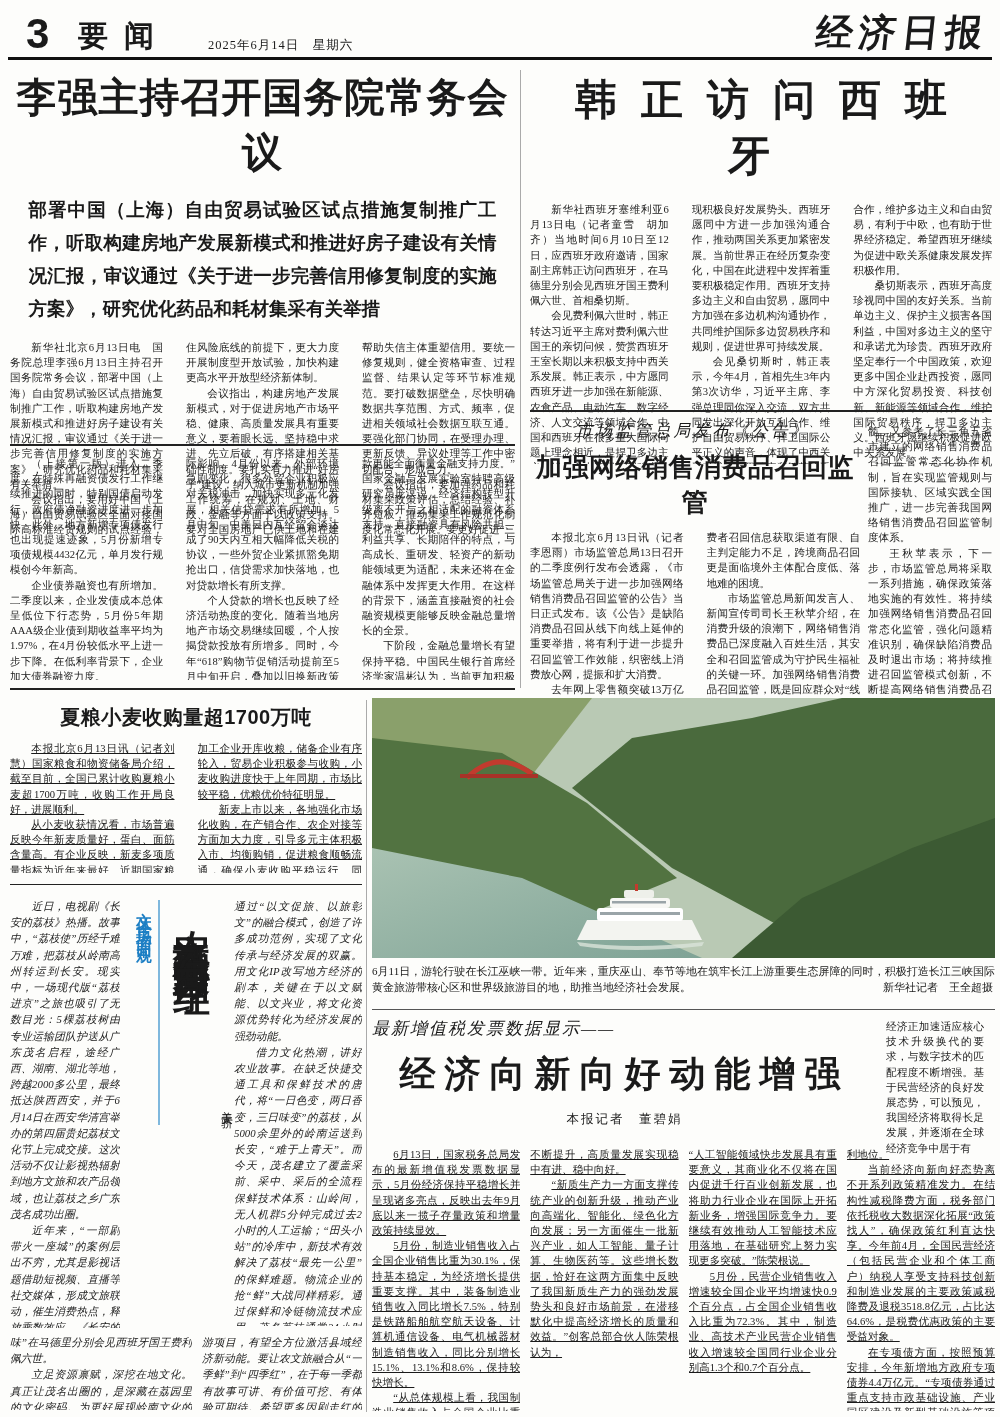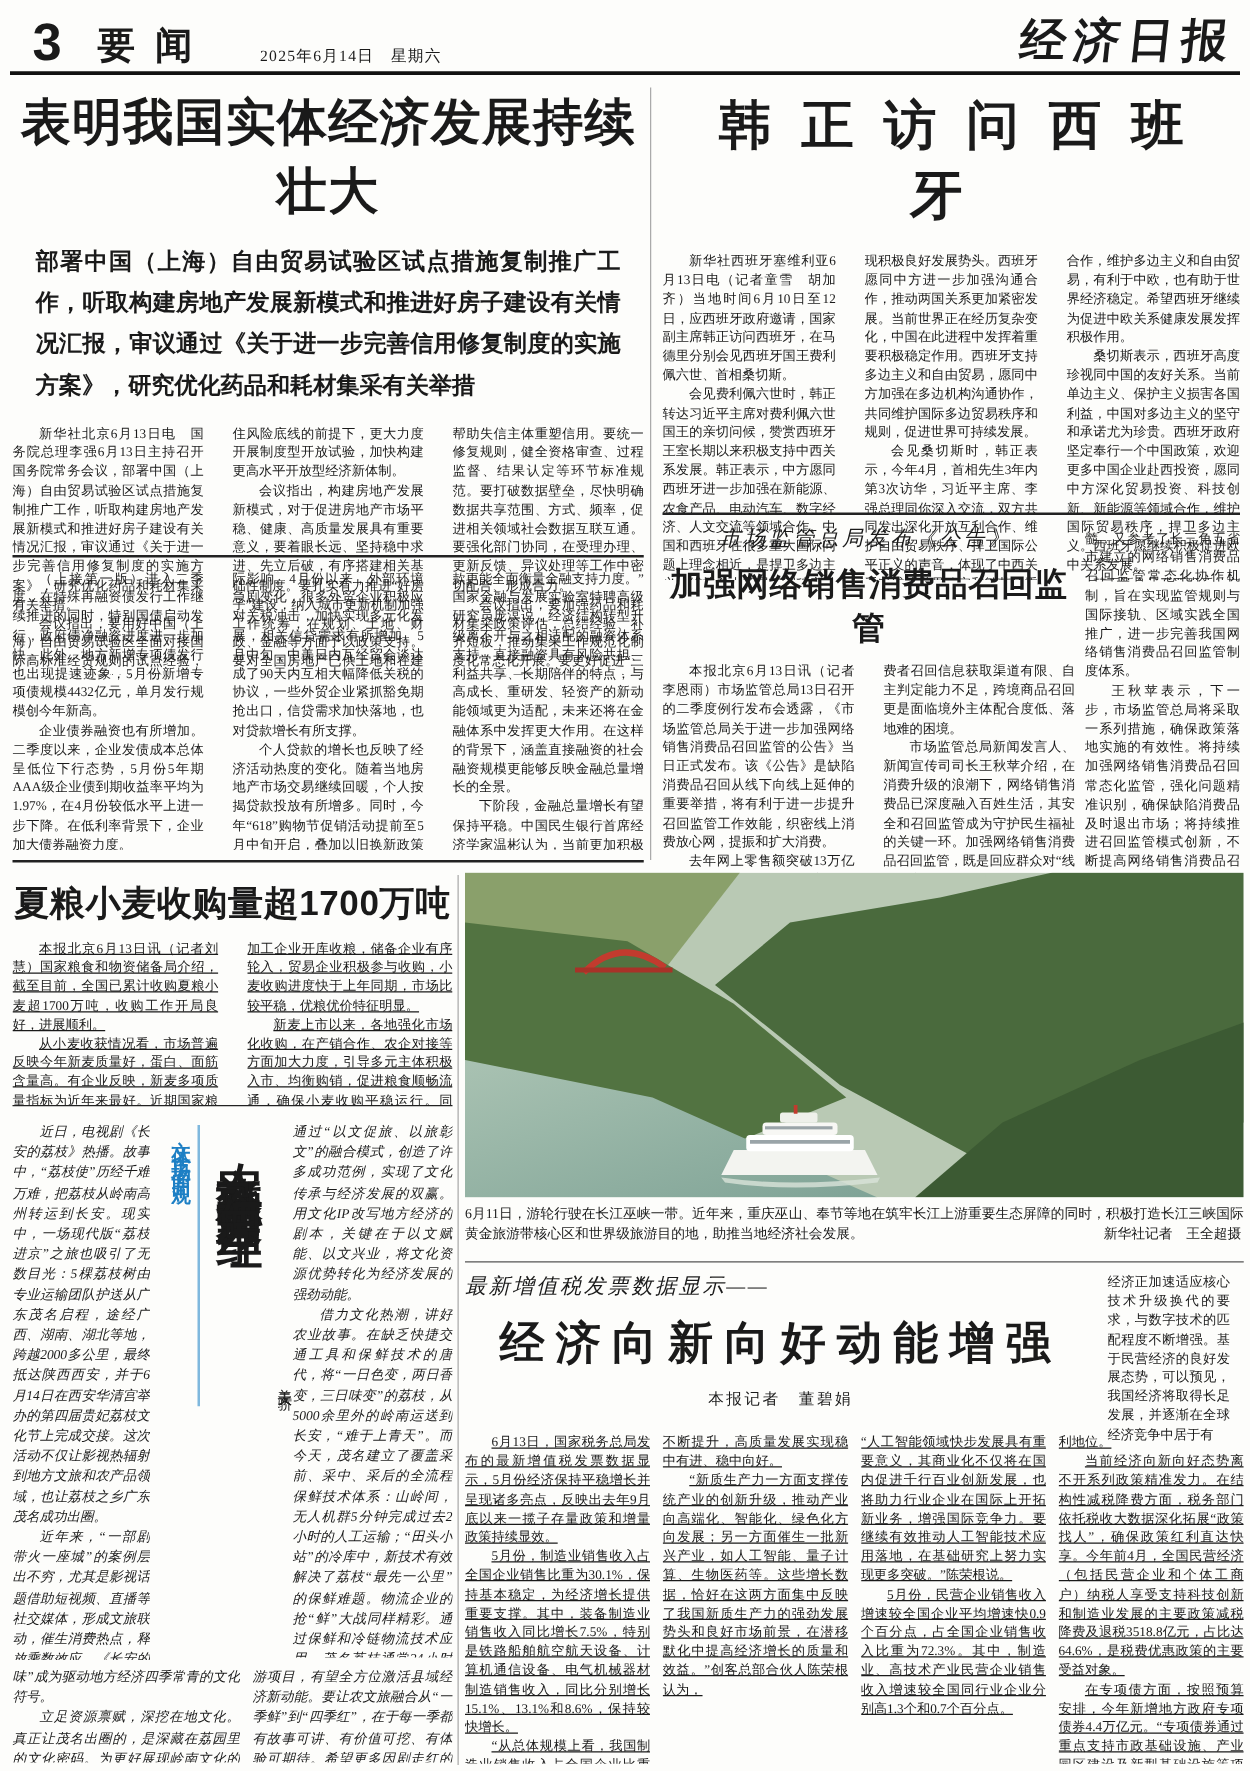--- a/index.html
+++ b/index.html
@@ -37,21 +37,21 @@
   .recall .kicker{width:326px;text-align:center;font-size:16.5px;letter-spacing:3px;font-style:italic;margin-top:2px;}
   .recall h2{width:330px;font-size:26px;font-weight:900;text-align:center;letter-spacing:0.5px;margin:8px 0 10px;}
   .recall .cols{width:330px;}
   .recall .cols .bcol{height:188px;}
   .recall .side{position:absolute;right:0;top:4px;width:124px;height:270px;margin-left:13px;}
   
   .contart{left:10px;top:456px;width:505px;}
   .contart .cols .bcol{height:224px;}
   
   .wheat{left:10px;top:700px;width:352px;}
-  .wheat h2{font-size:28px;font-weight:900;text-align:center;letter-spacing:0.5px;margin:4px 0 10px;}
+  .wheat h2{font-size:20px;font-weight:900;text-align:center;letter-spacing:0.5px;margin:4px 0 10px;}
   .wheat .cols .bcol{height:132px;text-decoration:underline;}
   
   .lychee{left:10px;top:894px;width:352px;height:518px;font-style:italic;}
   .lychee .bcol{font-size:10.8px;line-height:16.2px;}
   .ly-left{left:0;top:4px;width:110px;height:430px;}
   .ly-kicker{left:116px;top:6px;width:28px;height:225px;writing-mode:vertical-rl;text-orientation:upright;
              color:#1d7fc4;font-size:15.5px;font-weight:700;letter-spacing:6px;font-style:normal;
              font-family:"Liberation Sans",sans-serif;border-right:2px solid #7fb8dd;padding-right:4px;}
   .ly-head{left:150px;top:6px;width:56px;height:472px;writing-mode:vertical-rl;text-orientation:upright;
            font-size:37px;font-weight:900;letter-spacing:5px;font-style:normal;
@@ -80,21 +80,21 @@
 
 <div class="page">
 
   <div class="abs pg-num">3</div>
   <div class="abs pg-section">要闻</div>
   <div class="abs pg-date"><span>2025年6月14日</span>　<span>星期六</span></div>
   <div class="abs masthead">经济日报</div>
   <div class="abs rule-thick"></div>
 
   <section class="abs liqiang">
-    <h1>表明我国实体经济发展持续壮大</h1>
+    <h1>李强主持召开国务院常务会议</h1>
     <p class="subhead">部署中国（上海）自由贸易试验区试点措施复制推广工作，听取构建房地产发展新模式和推进好房子建设有关情况汇报，审议通过《关于进一步完善信用修复制度的实施方案》，研究优化药品和耗材集采有关举措</p>
     <div class="cols">
       <div class="bcol">
           <p>新华社北京6月13日电　国务院总理李强6月13日主持召开国务院常务会议，部署中国（上海）自由贸易试验区试点措施复制推广工作，听取构建房地产发展新模式和推进好房子建设有关情况汇报，审议通过《关于进一步完善信用修复制度的实施方案》，研究优化药品和耗材集采有关举措。</p>
           <p>会议指出，要用好中国（上海）自由贸易试验区全面对接国际高标准经贸规则的试点经验，在更大范围释放制度创新红利，以高水平开放推动深层次改革、高质量发展。要因地制宜做好复制推广工作，充分考虑各地实际情况，重点推进企业和群众急需的试点举措，做好与其他改革开放试点措施的相互协调、相互衔接。要在守</p>
         </div>
       <div class="bcol cont">
           <p>住风险底线的前提下，更大力度开展制度型开放试验，加快构建更高水平开放型经济新体制。</p>
           <p>会议指出，构建房地产发展新模式，对于促进房地产市场平稳、健康、高质量发展具有重要意义，要着眼长远、坚持稳中求进、先立后破，有序搭建相关基础性制度。要扎实有力推进“好房子”建设，纳入城市更新机制加强工作统筹，在规划、土地、财政、金融等方面予以政策支持。要对全国房地产已供土地和在建项目进行摸底，进一步优化现有政策，提升政策实施的系统性有效性，多管齐下稳定预期、激活需求、优化供给、化解风险，更大力度推动房地产市场止跌回稳。</p>
         </div>
@@ -192,21 +192,21 @@
         <p>近年来，“一部剧带火一座城”的案例层出不穷，尤其是影视话题借助短视频、直播等社交媒体，形成文旅联动，催生消费热点，释放乘数效应，《长安的荔枝》播出时间恰好是岭南荔枝上市的季节，茂名市农文旅集团与腾讯联手推出电视剧IP联名款荔枝包装礼盒，通过直播带货拓宽茂名荔枝销路。抖音电商发起“这一口荔枝等了一年”等热点话题，进一步擦亮茂名“千年荔乡”名片。</p>
       </div>
     <div class="abs ly-kicker">文体市场面面观</div>
     <div class="abs ly-head">农文旅融合如何『四季红』</div>
     <div class="abs ly-author">姜天骄</div>
     <div class="abs bcol ly-right cont">
         <p>通过“以文促旅、以旅彰文”的融合模式，创造了许多成功范例，实现了文化传承与经济发展的双赢。用文化IP改写地方经济的剧本，关键在于以文赋能、以文兴业，将文化资源优势转化为经济发展的强劲动能。</p>
         <p>借力文化热潮，讲好农业故事。在缺乏快捷交通工具和保鲜技术的唐代，将“一日色变，两日香变，三日味变”的荔枝，从5000余里外的岭南运送到长安，“难于上青天”。而今天，茂名建立了覆盖采前、采中、采后的全流程保鲜技术体系：山岭间，无人机群5分钟完成过去2小时的人工运输；“田头小站”的冷库中，新技术有效解决了荔枝“最先一公里”的保鲜难题。物流企业的抢“鲜”大战同样精彩。通过保鲜和冷链物流技术应用，茂名荔枝通常24小时即可抵达珠三角和长三角，约2天到达东北地区。</p>
       </div>
     <div class="abs bcol ly-bl cont">
-        <p>味”成为驱动地方经济四季常青的文化符号。</p>
+        <p>味”在马德里分别会见西班牙国王费利佩六世。</p>
         <p>立足资源禀赋，深挖在地文化。真正让茂名出圈的，是深藏在荔园里的文化密码。为更好展现岭南文化的独特魅力，茂名还打造了粤剧音乐剧《又见荔枝红》，为文旅深度融合注入了新活力。当前，各地</p>
       </div>
     <div class="abs bcol ly-br cont">
         <p>游项目，有望全方位激活县域经济新动能。要让农文旅融合从“一季鲜”到“四季红”，在于每一季都有故事可讲、有价值可挖、有体验可期待。希望更多因剧走红的城市，能够将文旅热转化为促进城市可持续发展的后劲和动力，实现从“网红”到“长红”的蝶变。</p>
       </div>
   </section>
 
   <figure class="abs photo" style="margin:0">
     <svg width="623" height="260" viewBox="0 0 623 260">
       <defs>

